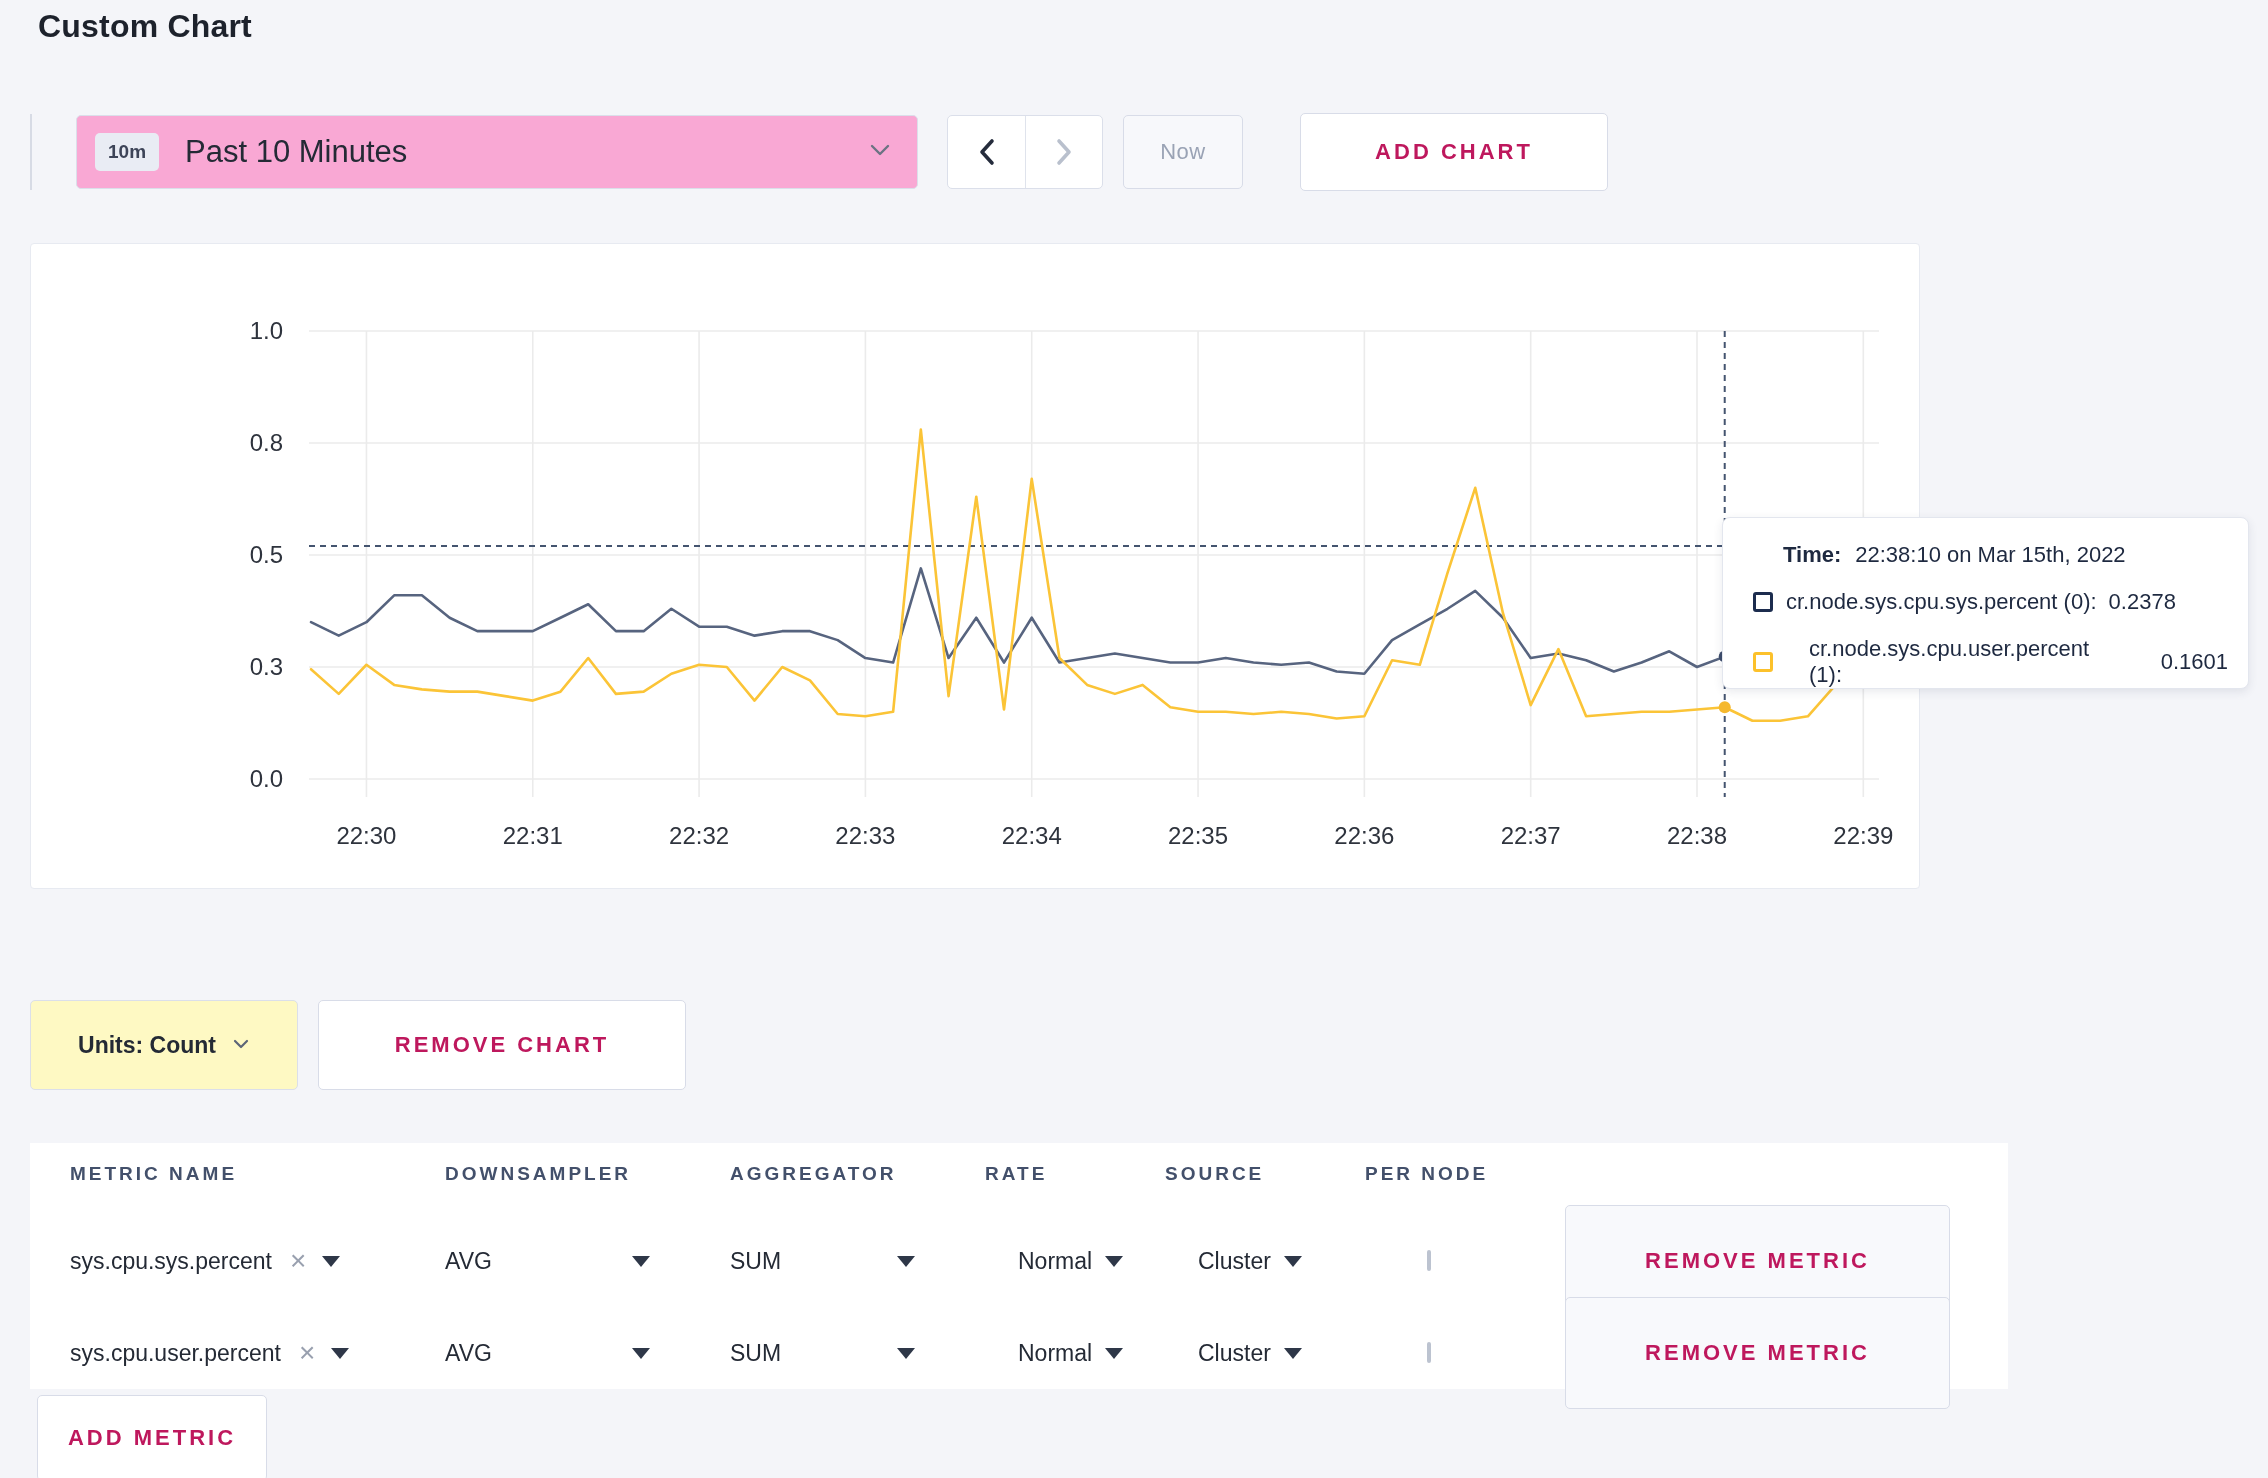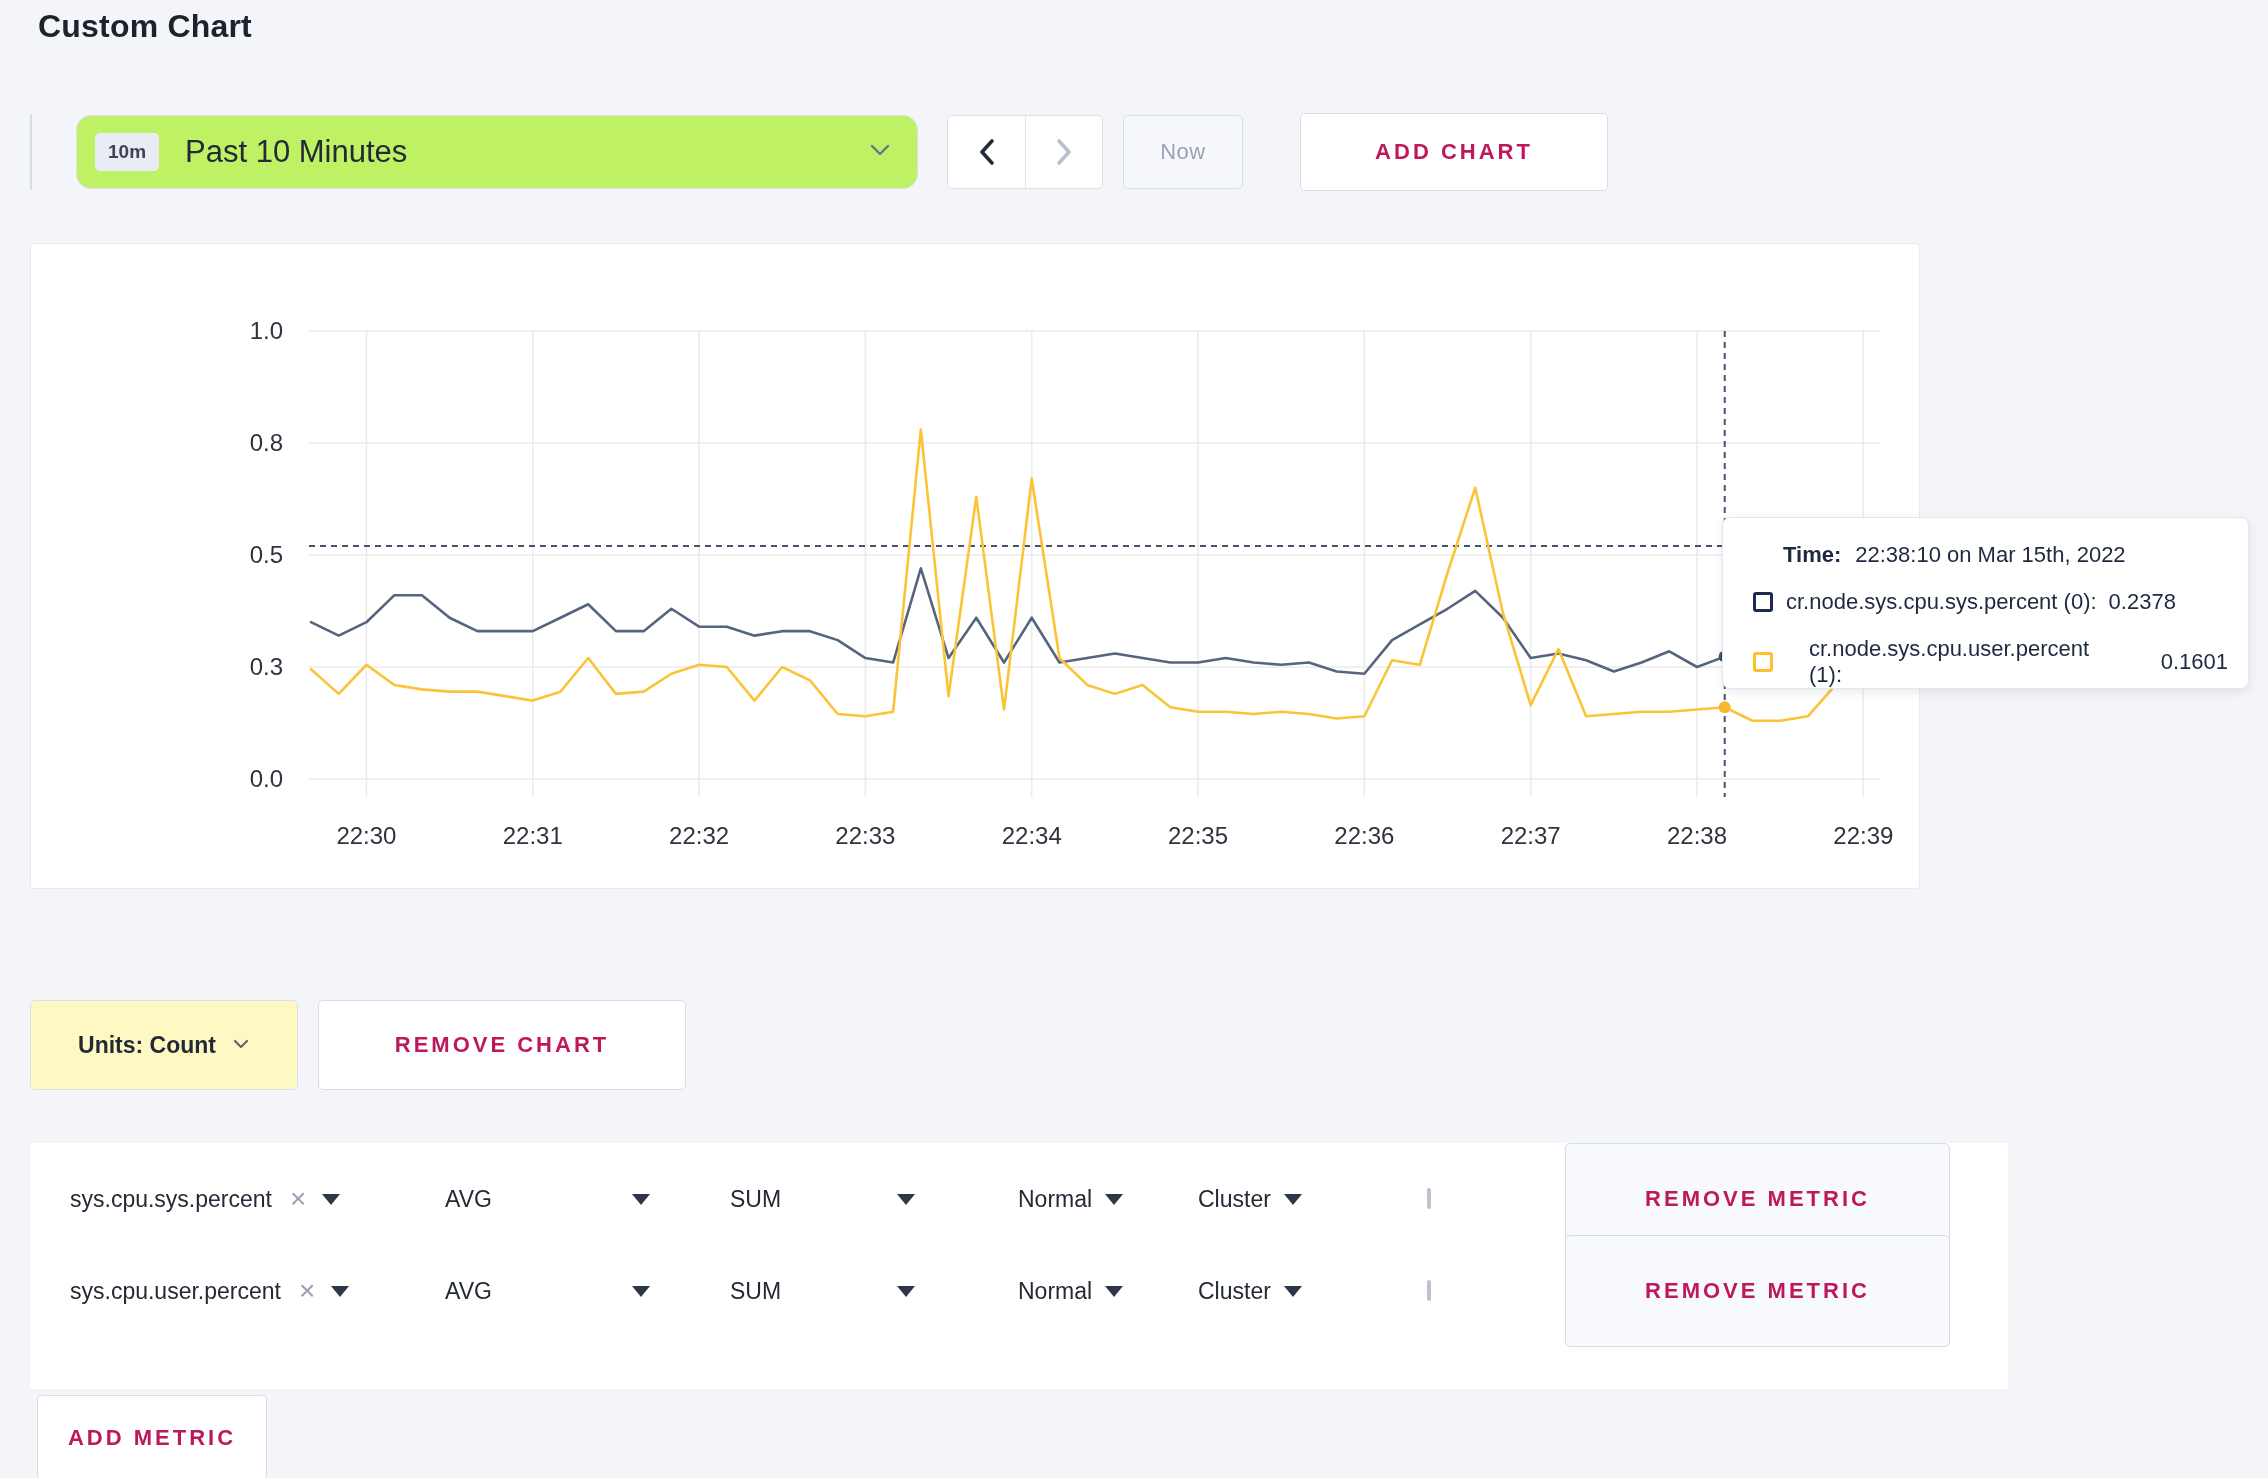--- a/index.html
+++ b/index.html
@@ -12,21 +12,21 @@
     overflow:hidden;
   }
   .page-title {
     position:absolute; left:38px; top:8px;
     font-size:32px; font-weight:700; color:#1d222c; letter-spacing:0.2px;
   }
   
   .toolbar-divider{ position:absolute; left:30px; top:114px; width:2px; height:76px; background:#d7dbe5; }
   .time-select {
     position:absolute; left:76px; top:115px; width:842px; height:74px;
-    background:#bef264; border:1px solid #dbdfea; border-radius:15px;
+    background:#f9a8d4; border:1px solid #dbdfea; border-radius:5px;
     display:flex; align-items:center; padding:0 26px 0 18px; cursor:pointer;
   }
   .time-badge {
     background:#e9ecf4; border-radius:5px; font-size:19px; font-weight:700; color:#3d4458;
     padding:8px 13px; margin-right:26px;
   }
   .time-label { font-size:31px; color:#242a35; flex:1; }
   .nav-group {
     position:absolute; left:947px; top:115px; height:74px; width:156px;
     background:#fff; border:1px solid #dbdfea; border-radius:5px; display:flex;
@@ -187,20 +187,29 @@
   <span class="units-label">Units: Count</span>
   <span class="chev">
     <svg width="18" height="12" viewBox="0 0 18 12">
         <polyline points="3,3 9,9 15,3" stroke="#5c6577" stroke-width="2.2" fill="none" stroke-linecap="round" stroke-linejoin="round"></polyline>
       </svg>
   </span>
 </div>
 <div class="btn remove-chart-btn">REMOVE CHART</div>
 
 <div class="metrics-card">
+  <div class="mt-grid mt-header">
+    <span>METRIC NAME</span>
+    <span>DOWNSAMPLER</span>
+    <span>AGGREGATOR</span>
+    <span>RATE</span>
+    <span>SOURCE</span>
+    <span>PER NODE</span>
+    <span></span>
+  </div>
 
   <div class="mt-grid mt-row">
     <div class="cell-flex">
       <span class="metric-name">sys.cpu.sys.percent</span>
       <span class="x-icon">×</span>
       <span class="caret"></span>
     </div>
     <div class="dd-wide w205">
       <span class="dd-val">AVG</span>
       <span class="caret"></span>

